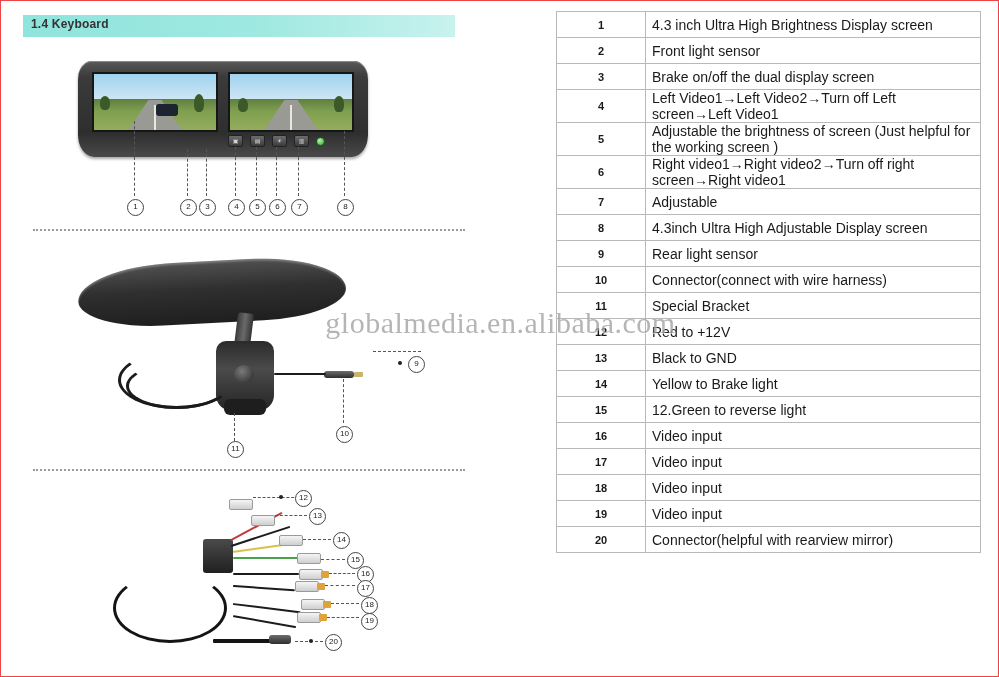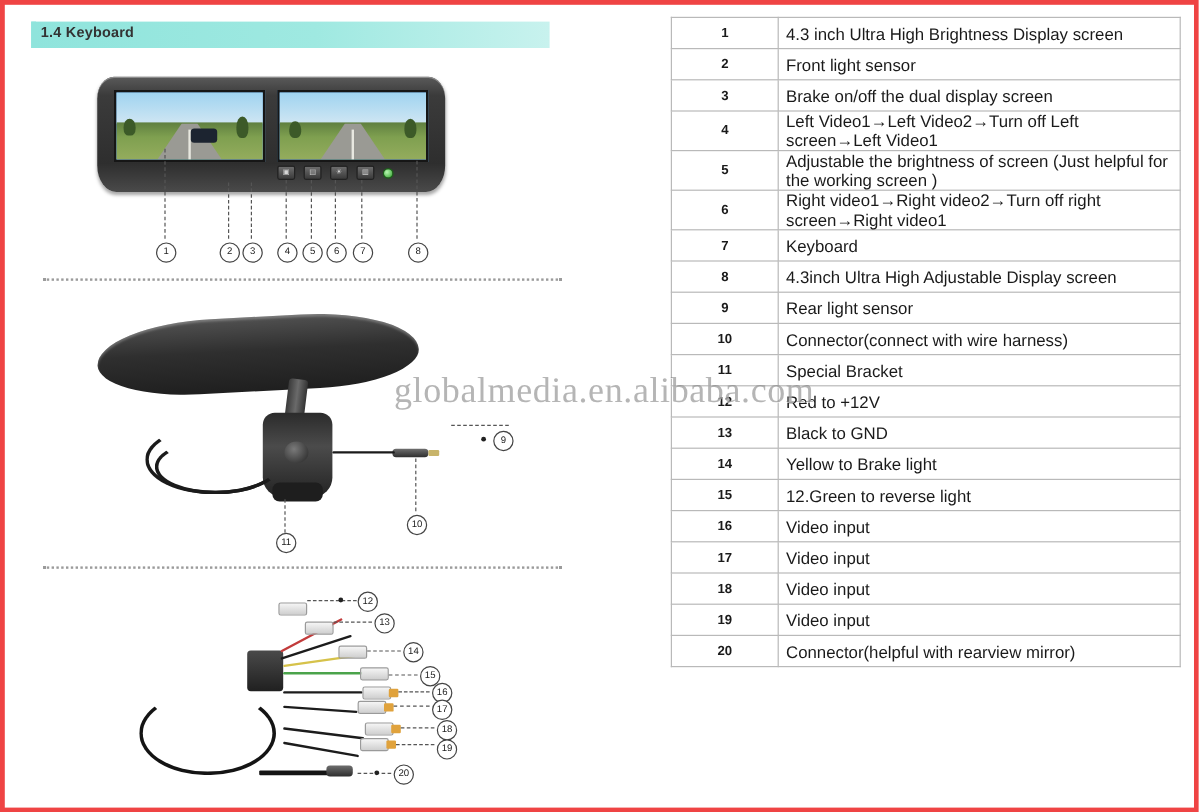--- a/index.html
+++ b/index.html
@@ -11,21 +11,21 @@
     height: 677px;
     background: #ffffff;
     font-family: "Liberation Sans", sans-serif;
     position: relative;
     overflow: hidden;
   }
   .page {
     position: relative;
     width: 999px;
     height: 677px;
-    border: 4px solid #ef4444;
+    border: 1px solid #ef4444;
     box-sizing: border-box;
     background: #fff;
   }
 
   
   .left-col {
     position: absolute;
     left: 22px;
     top: 10px;
     width: 500px;
@@ -516,21 +516,21 @@
         <tr>
             <td class="num">5</td>
             <td class="desc">Adjustable the brightness of screen (Just helpful for the working screen )</td>
           </tr>
         <tr>
             <td class="num">6</td>
             <td class="desc">Right video1→Right video2→Turn off right screen→Right video1</td>
           </tr>
         <tr>
             <td class="num">7</td>
-            <td class="desc">Keyboard</td>
+            <td class="desc">Adjustable</td>
           </tr>
         <tr>
             <td class="num">8</td>
             <td class="desc">4.3inch Ultra High Adjustable Display screen</td>
           </tr>
         <tr>
             <td class="num">9</td>
             <td class="desc">Rear light sensor</td>
           </tr>
         <tr>

